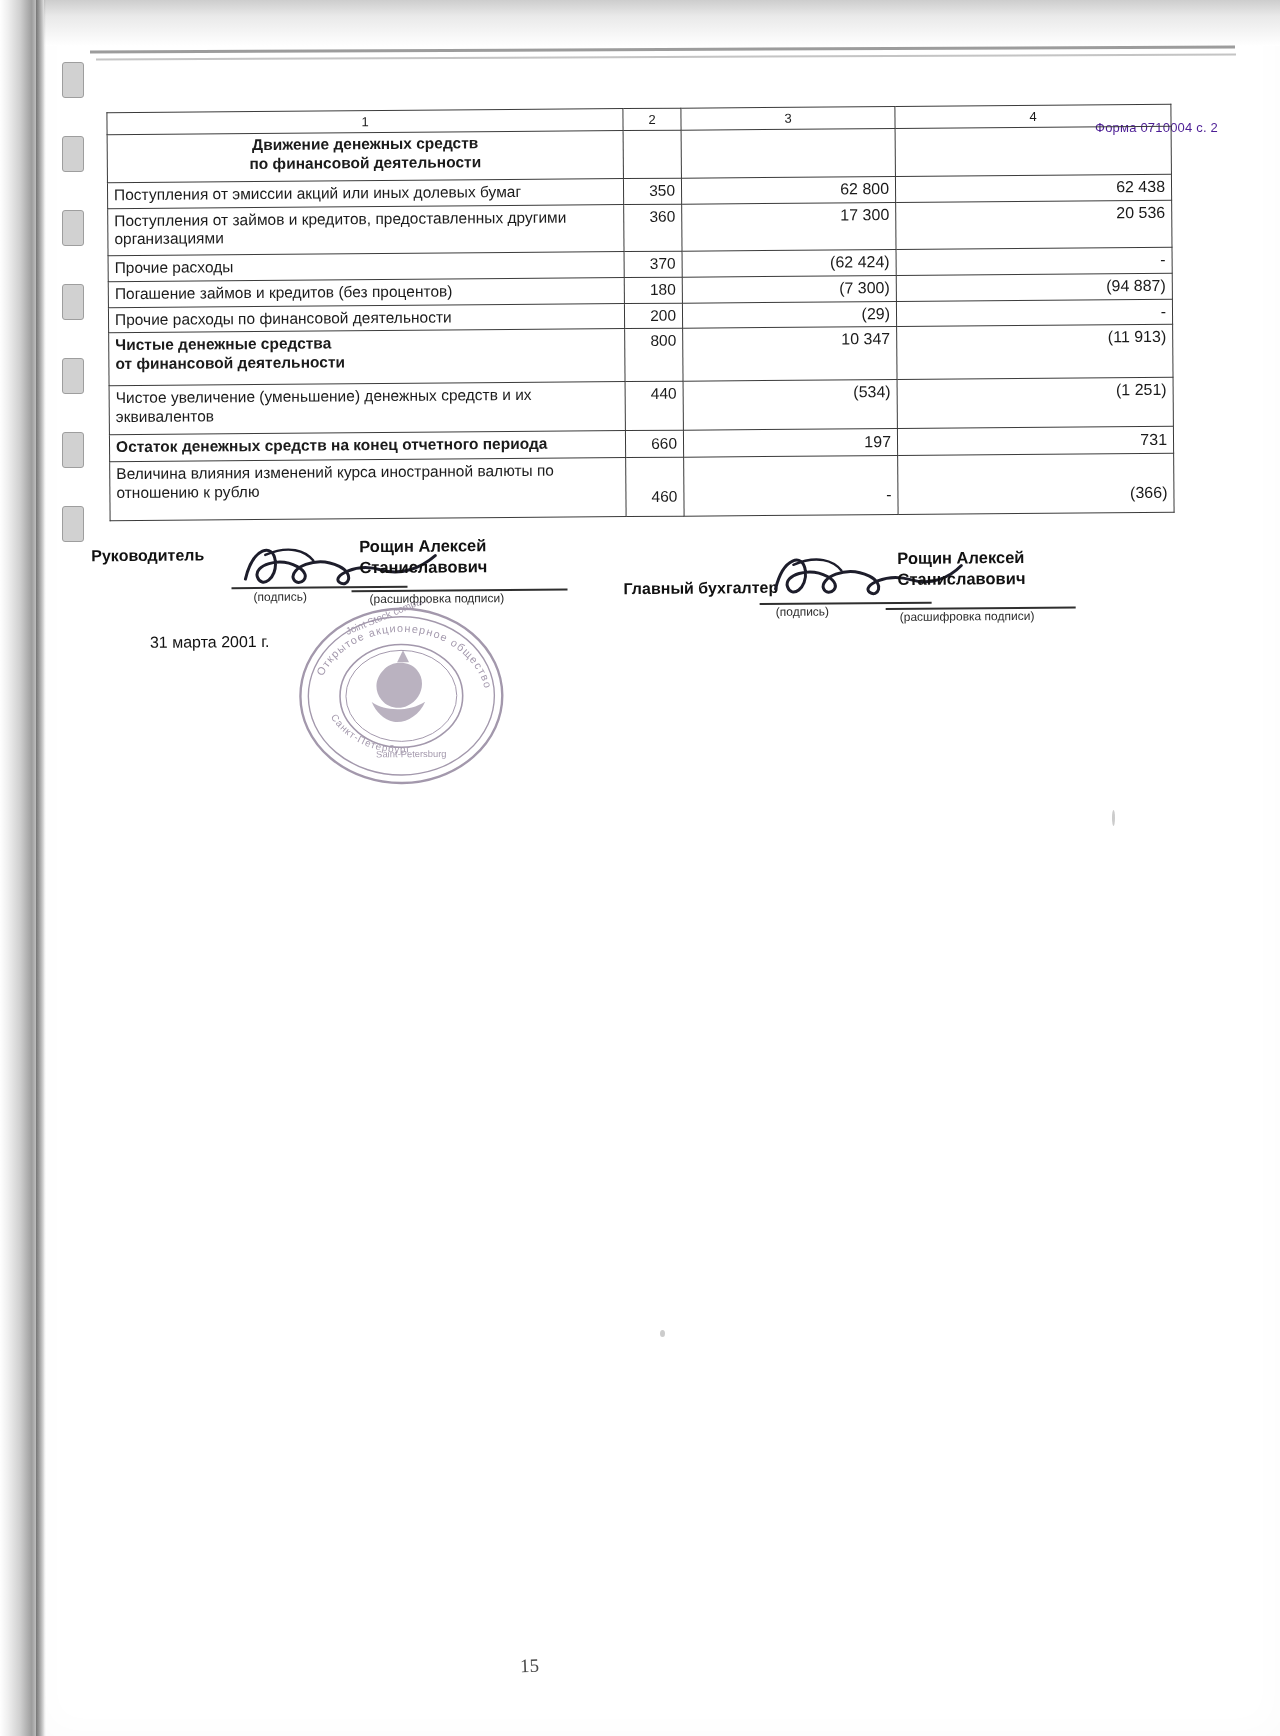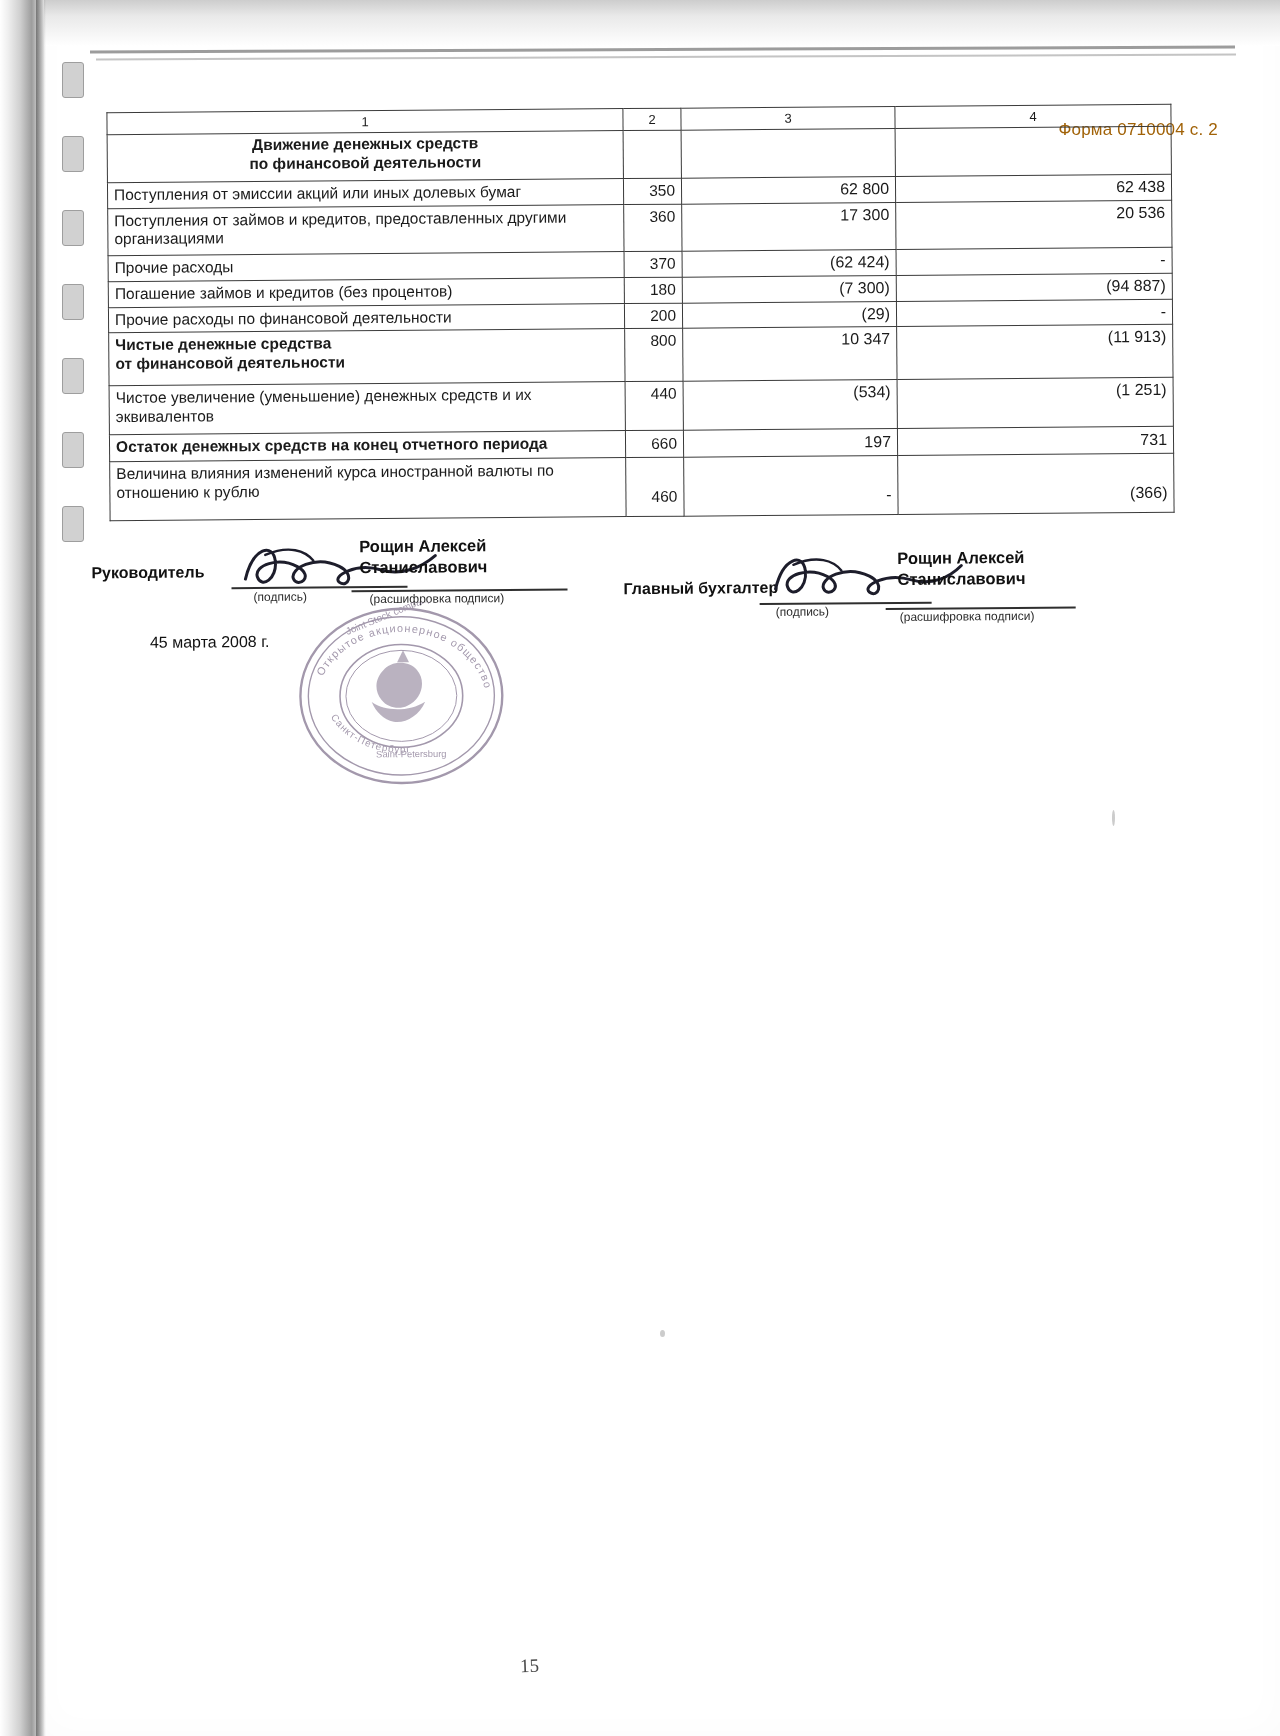--- a/index.html
+++ b/index.html
@@ -92,22 +92,22 @@
     background: #8a8a8a;
     opacity: .5;
     transform: rotate(-0.25deg);
   }
 
   
   .form-code {
     position: absolute;
     right: 62px;
     top: 120px;
-    font-size: 17px;
-    color: #a16207;
+    font-size: 13px;
+    color: #4c1d95;
     letter-spacing: .2px;
   }
 
   
   .tbl-wrap {
     position: absolute;
     left: 108px;
     top: 108px;
     width: 1064px;
     transform: rotate(-0.45deg);
@@ -149,21 +149,21 @@
     width: 1280px;
     height: 220px;
     transform: rotate(-0.45deg);
   }
   .sig-label {
     position: absolute;
     font-size: 16px;
     font-weight: bold;
     color: #111;
   }
-  .lbl-ruk  { left: 92px;  top: 20px; }
+  .lbl-ruk  { left: 92px;  top: 3px; }
   .lbl-gb   { left: 624px; top: 40px; }
 
   .sig-line {
     position: absolute;
     height: 1.5px;
     background: #2f2f2f;
   }
   .cap {
     position: absolute;
     font-size: 12px;
@@ -345,21 +345,21 @@
     <div class="sig-line" style="left:232px; top:44px; width:176px;"></div>
     <div class="cap" style="left:254px; top:47px;">(подпись)</div>
 
     <div class="name-big" style="left:360px; top:-6px;">
       <div>Рощин Алексей</div>
       <div>Станиславович</div>
     </div>
     <div class="sig-line" style="left:352px; top:48px; width:216px;"></div>
     <div class="cap" style="left:370px; top:50px;">(расшифровка подписи)</div>
 
-    <div class="date-line">45 марта 2008 г.</div>
+    <div class="date-line">31 марта 2001 г.</div>
 
     <div class="sig-label lbl-gb">Главный бухгалтер</div>
 
     <svg class="scribble" style="left:768px; top:10px;" width="200" height="70" viewBox="0 0 200 70">
       <path d="M8,40 C16,8 36,4 38,22 C40,40 24,50 20,38 C16,26 42,18 60,28 C78,38 60,50 56,40 C52,30 78,16 102,28 C118,36 110,50 102,44 C94,38 118,24 144,32 C164,38 182,30 194,18" fill="none" stroke="#1d1d2b" stroke-width="3" stroke-linecap="round"></path>
       <path d="M26,16 C50,6 66,12 74,22" fill="none" stroke="#1d1d2b" stroke-width="2.4" stroke-linecap="round"></path>
     </svg>
     <div class="sig-line" style="left:760px; top:64px; width:172px;"></div>
     <div class="cap" style="left:776px; top:66px;">(подпись)</div>
 

